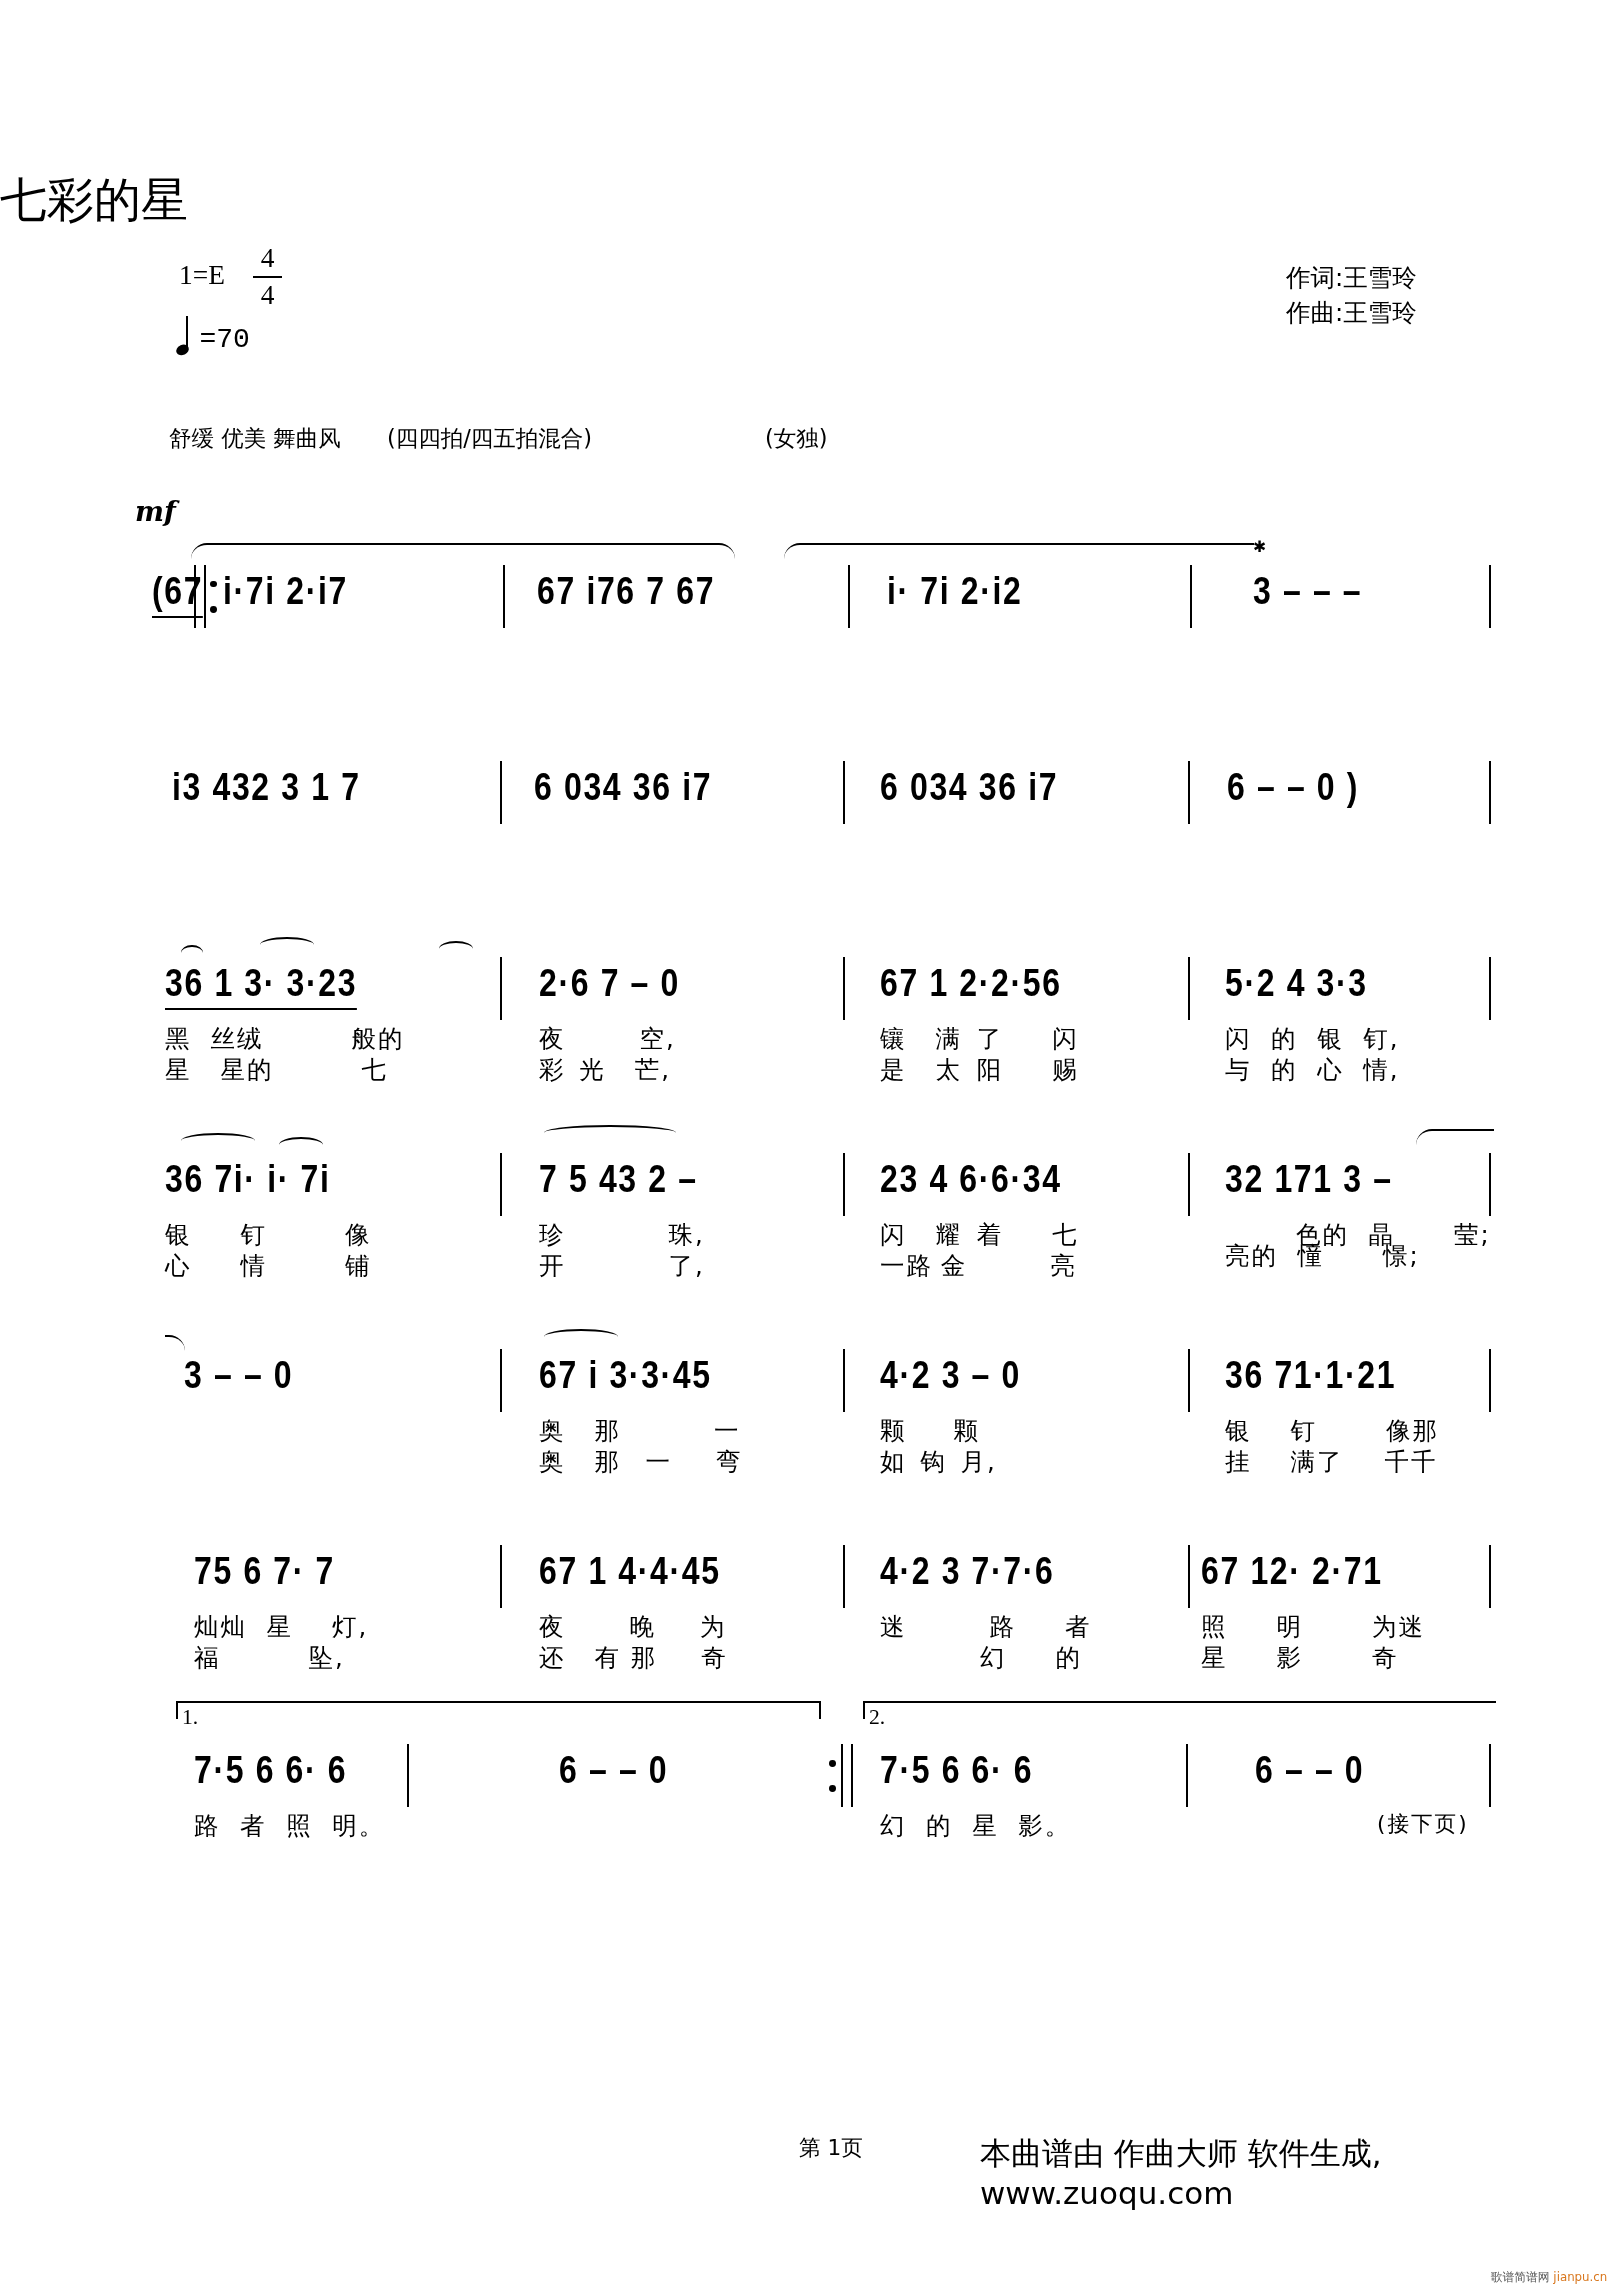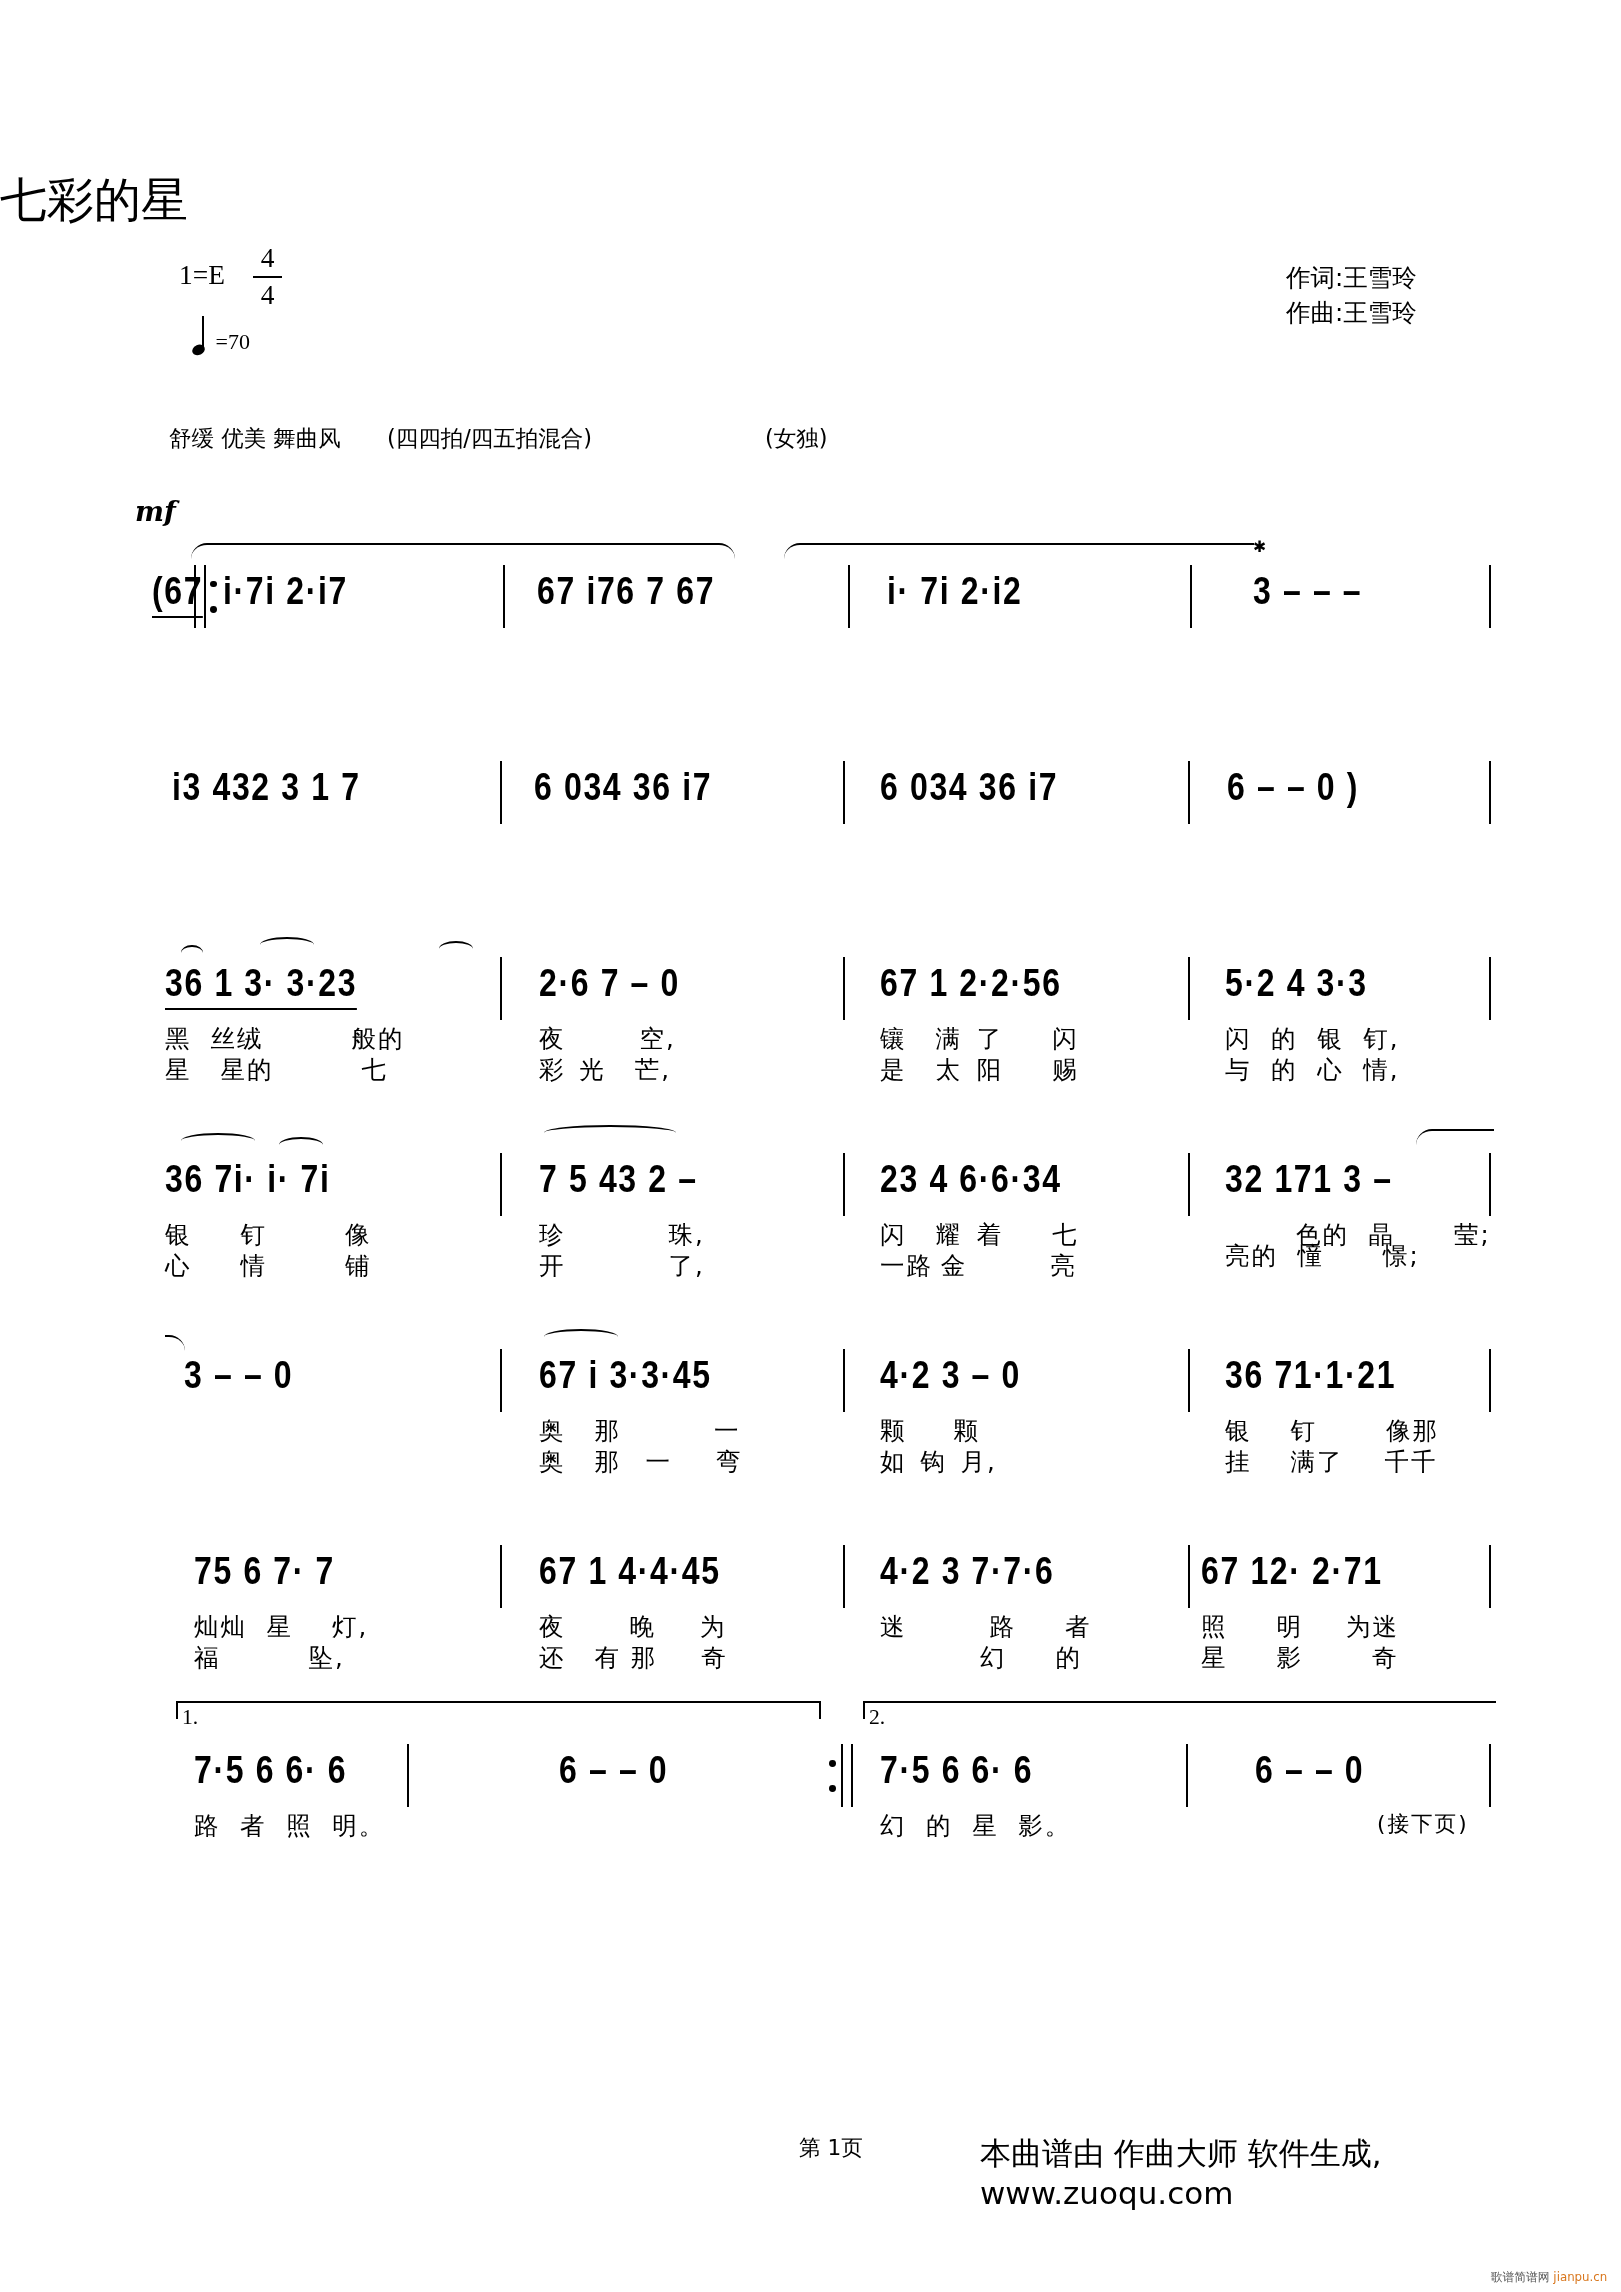--- a/index.html
+++ b/index.html
@@ -2,21 +2,21 @@
 <html><head>
 <meta charset="utf-8">
 <style>
   html,body{margin:0;padding:0;background:#fff;}
   body{width:1621px;height:2293px;position:relative;overflow:hidden;font-family:"DejaVu Serif",serif;color:#000;}
   .abs{position:absolute;}
   .title{left:0;width:1588px;top:169px;text-align:left;font-size:47px;font-family:"DejaVu Serif",serif;}
   .key{left:179px;top:260px;font-size:27.4px;font-family:"Liberation Serif",serif;}
   .ts{left:253px;top:243px;width:29px;text-align:center;font-size:27.4px;font-family:"Liberation Serif",serif;line-height:31px;}
   .ts .line{height:2px;background:#000;margin:2px 0;}
-  .tempo{left:192px;top:316px;font-size:22px;font-family:Liberation Serif, serif;}
+  .tempo{left:176px;top:316px;font-size:28px;font-family:Liberation Mono, monospace;}
   .tempo .note{display:inline-block;position:relative;width:17.6px;height:39px;margin-right:5.9px;vertical-align:bottom;}
   .tempo .note:before{content:"";position:absolute;left:9.8px;top:0;width:2px;height:33px;background:#000;}
   .tempo .note:after{content:"";position:absolute;left:0;bottom:0;width:12.7px;height:9.8px;background:#000;border-radius:50%;transform:rotate(-25deg);}
   .credit{left:1286px;font-size:24.5px;font-family:"DejaVu Sans",sans-serif;}
   .desc{top:423px;font-size:22.5px;font-family:"DejaVu Sans",sans-serif;}
   .mf{left:135px;top:495px;font-size:27.4px;font-style:italic;font-weight:bold;font-family:"DejaVu Serif",serif;}
   .row{position:absolute;left:0;width:1621px;height:196px;}
   .bar{position:absolute;width:2px;background:#000;height:63px;}
   .dbl{position:absolute;width:11.8px;height:63px;border-left:2.9px solid #000;border-right:2.9px solid #000;box-sizing:border-box;}
   .n{position:absolute;font-family:"Liberation Sans",sans-serif;font-weight:bold;font-size:39px;line-height:43px;transform:scaleX(0.82);transform-origin:left;letter-spacing:2px;}
@@ -150,21 +150,21 @@
   <div class="bar" style="left:500px;top:5.9px"></div>
   <div class="n" style="left:539px;top:9.8px">67  1  4·4·45</div>
   <div class="ly" style="left:539px;top:71px"><span>夜</span><span style="margin-left:64px">晚</span><span style="margin-left:44px">为</span></div>
   <div class="ly" style="left:539px;top:102px"><span>还</span><span style="margin-left:29px">有</span><span style="margin-left:9.8px">那</span><span style="margin-left:44px">奇</span></div>
   <div class="bar" style="left:843px;top:5.9px"></div>
   <div class="n" style="left:880px;top:9.8px">4·2  3  7·7·6</div>
   <div class="ly" style="left:880px;top:71px"><span>迷</span><span style="margin-left:83px">路</span><span style="margin-left:49px">者</span></div>
   <div class="ly" style="left:980px;top:102px"><span>幻</span><span style="margin-left:49px">的</span></div>
   <div class="bar" style="left:1188px;top:5.9px"></div>
   <div class="n" style="left:1201px;top:9.8px">67  12·   2·71</div>
-  <div class="ly" style="left:1201px;top:71px"><span>照</span><span style="margin-left:49px">明</span><span style="margin-left:43px">为迷</span></div>
+  <div class="ly" style="left:1201px;top:71px"><span>照</span><span style="margin-left:49px">明</span><span style="margin-left:69px">为迷</span></div>
   <div class="ly" style="left:1201px;top:102px"><span>星</span><span style="margin-left:49px">影</span><span style="margin-left:69px">奇</span></div>
   <div class="bar" style="left:1489px;top:5.9px"></div>
 </div>
 
 <div class="row" style="top:1701px">
   <div class="volta" style="left:176px;top:0;width:637px;border-right:2.9px solid #000">1.</div>
   <div class="volta" style="left:863px;top:0;width:627px">2.</div>
   <div class="n" style="left:194px;top:47px">7·5  6  6·  6</div>
   <div class="ly" style="left:194px;top:108px"><span>路</span><span style="margin-left:19.6px">者</span><span style="margin-left:19.6px">照</span><span style="margin-left:19.6px">明。</span></div>
   <div class="bar" style="left:407px;top:43px"></div>

